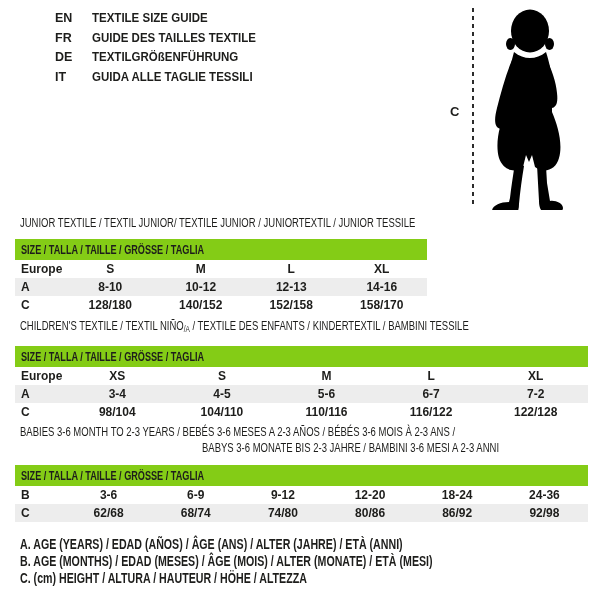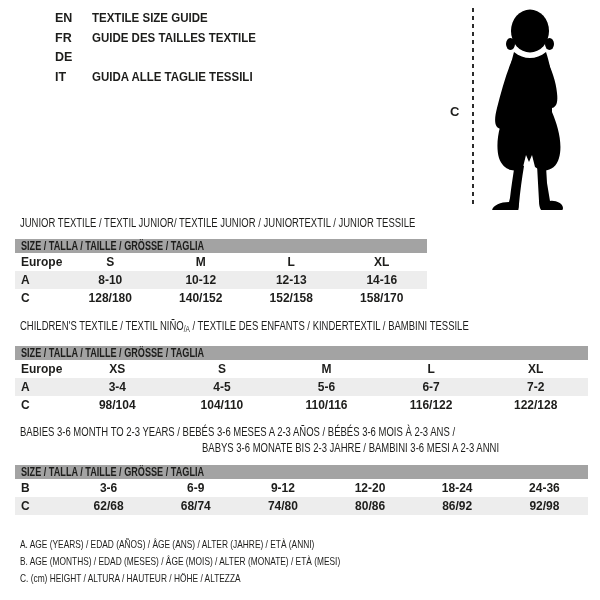--- a/index.html
+++ b/index.html
@@ -16,45 +16,46 @@
   .dash-line{position:absolute;left:472px;top:8px;width:2px;height:200px;
     background:repeating-linear-gradient(to bottom,#2b2b2b 0 4px,transparent 4px 8px);}
   .c-label{position:absolute;left:450px;top:104px;font-size:13px;font-weight:700;}
   .baby{position:absolute;left:486px;top:8px;}
   
   .sec-title{position:absolute;left:20px;font-weight:400;font-size:12.5px;white-space:nowrap;line-height:14px;text-align:right;}
   .cond{display:inline-block;transform:scaleX(0.76);transform-origin:0 50%;white-space:nowrap;}
   .subsz{font-size:8.5px;vertical-align:-2px;}
   
   .sz-table{position:absolute;border-collapse:collapse;table-layout:fixed;font-size:12px;color:#1d1d1b;}
-  .sz-table th.bar{background:#a3a3a3;text-align:left;font-weight:700;height:14px;line-height:14px;padding:0 0 0 6px;font-size:12px;}
+  .sz-table th.bar{background:#84cc16;text-align:left;font-weight:700;height:21px;line-height:14px;padding:0 0 0 6px;font-size:12px;}
   .sz-table td{height:18px;line-height:18px;text-align:center;padding:0;font-weight:700;overflow:hidden;}
   .sz-table td.rowlabel{text-align:left;padding-left:6px;}
   .sz-table tbody tr:nth-child(2){background:#ededed;}
   .c-label-col{width:50px;}
   
   .notes{position:absolute;left:20px;top:536px;}
-  .note{font-weight:400;font-size:11px;line-height:17.2px;white-space:nowrap;}
+  .note{font-weight:700;font-size:14px;line-height:17.2px;white-space:nowrap;}
 </style>
 </head>
 <body>
 
 <div id="canvas">
 
   <div class="lang-block">
     <div class="lang-row">
       <span class="lang-code">EN</span>
       <span class="lang-title"><span>TEXTILE SIZE GUIDE</span></span>
     </div>
     <div class="lang-row">
       <span class="lang-code">FR</span>
       <span class="lang-title"><span>GUIDE DES TAILLES TEXTILE</span></span>
     </div>
     <div class="lang-row">
       <span class="lang-code">DE</span>
+      <span class="lang-title"><span>TEXTILGRÖßENFÜHRUNG</span></span>
     </div>
     <div class="lang-row">
       <span class="lang-code">IT</span>
       <span class="lang-title"><span>GUIDA ALLE TAGLIE TESSILI</span></span>
     </div>
   </div>
 
   <div class="dash-line"></div>
   <div class="c-label">C</div>
   <svg class="baby" width="84" height="202" viewBox="0 0 84 202" xmlns="http://www.w3.org/2000/svg">

